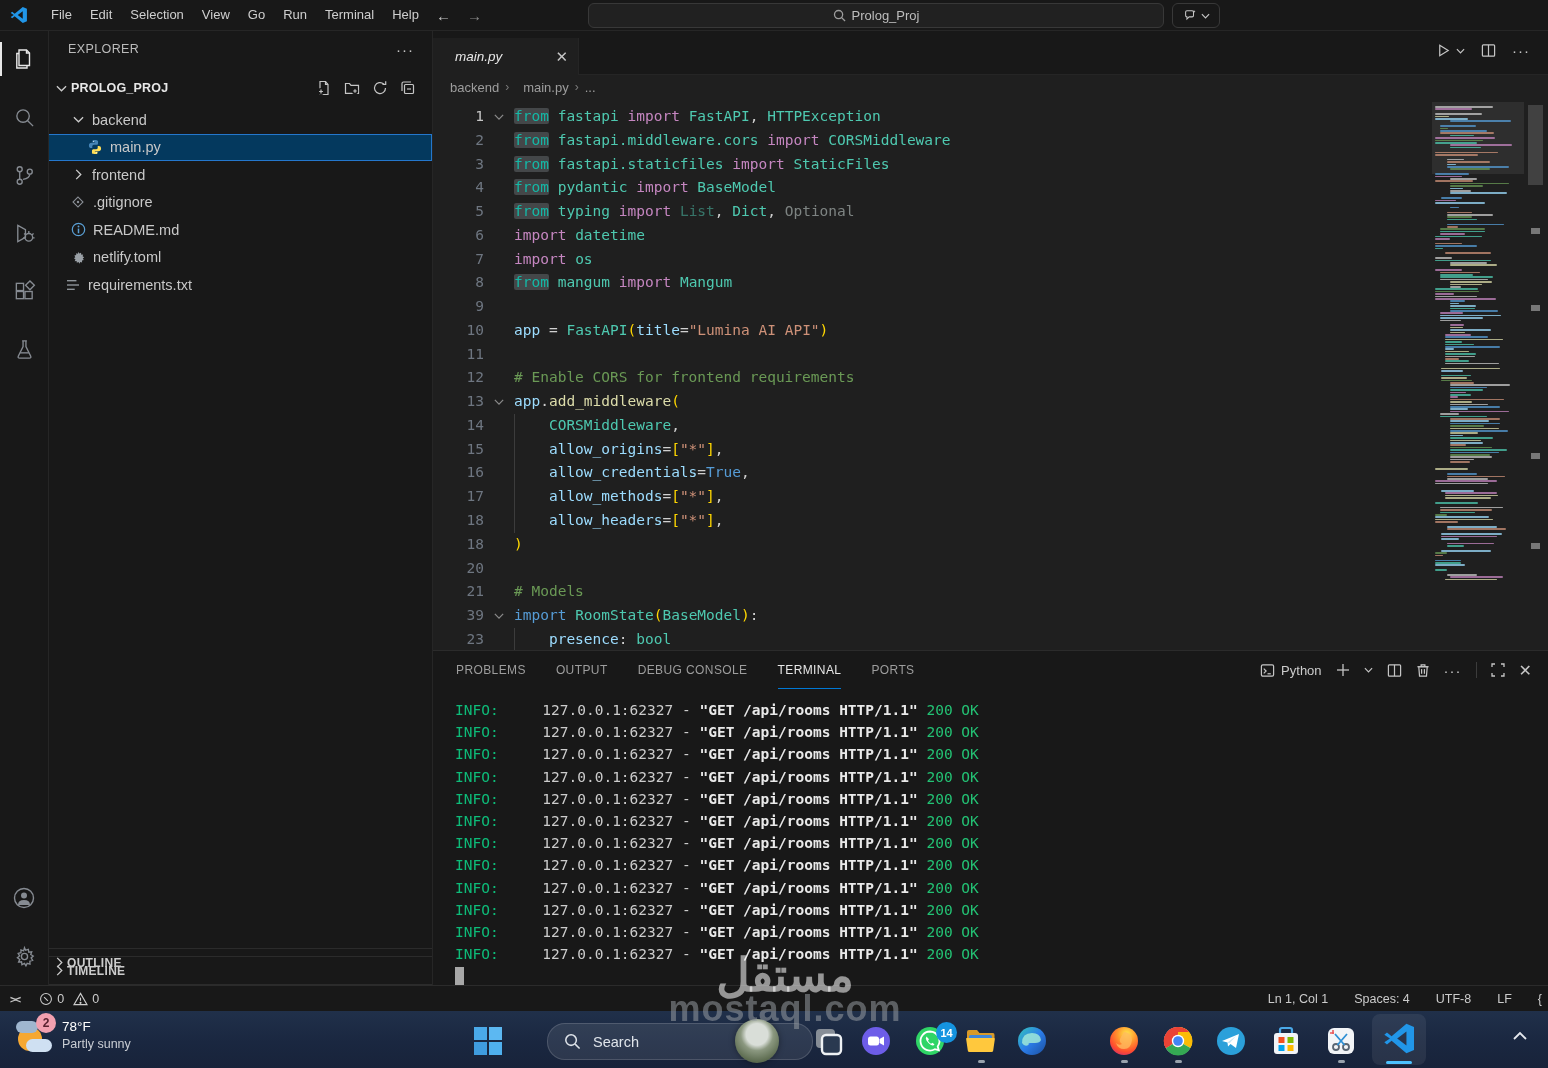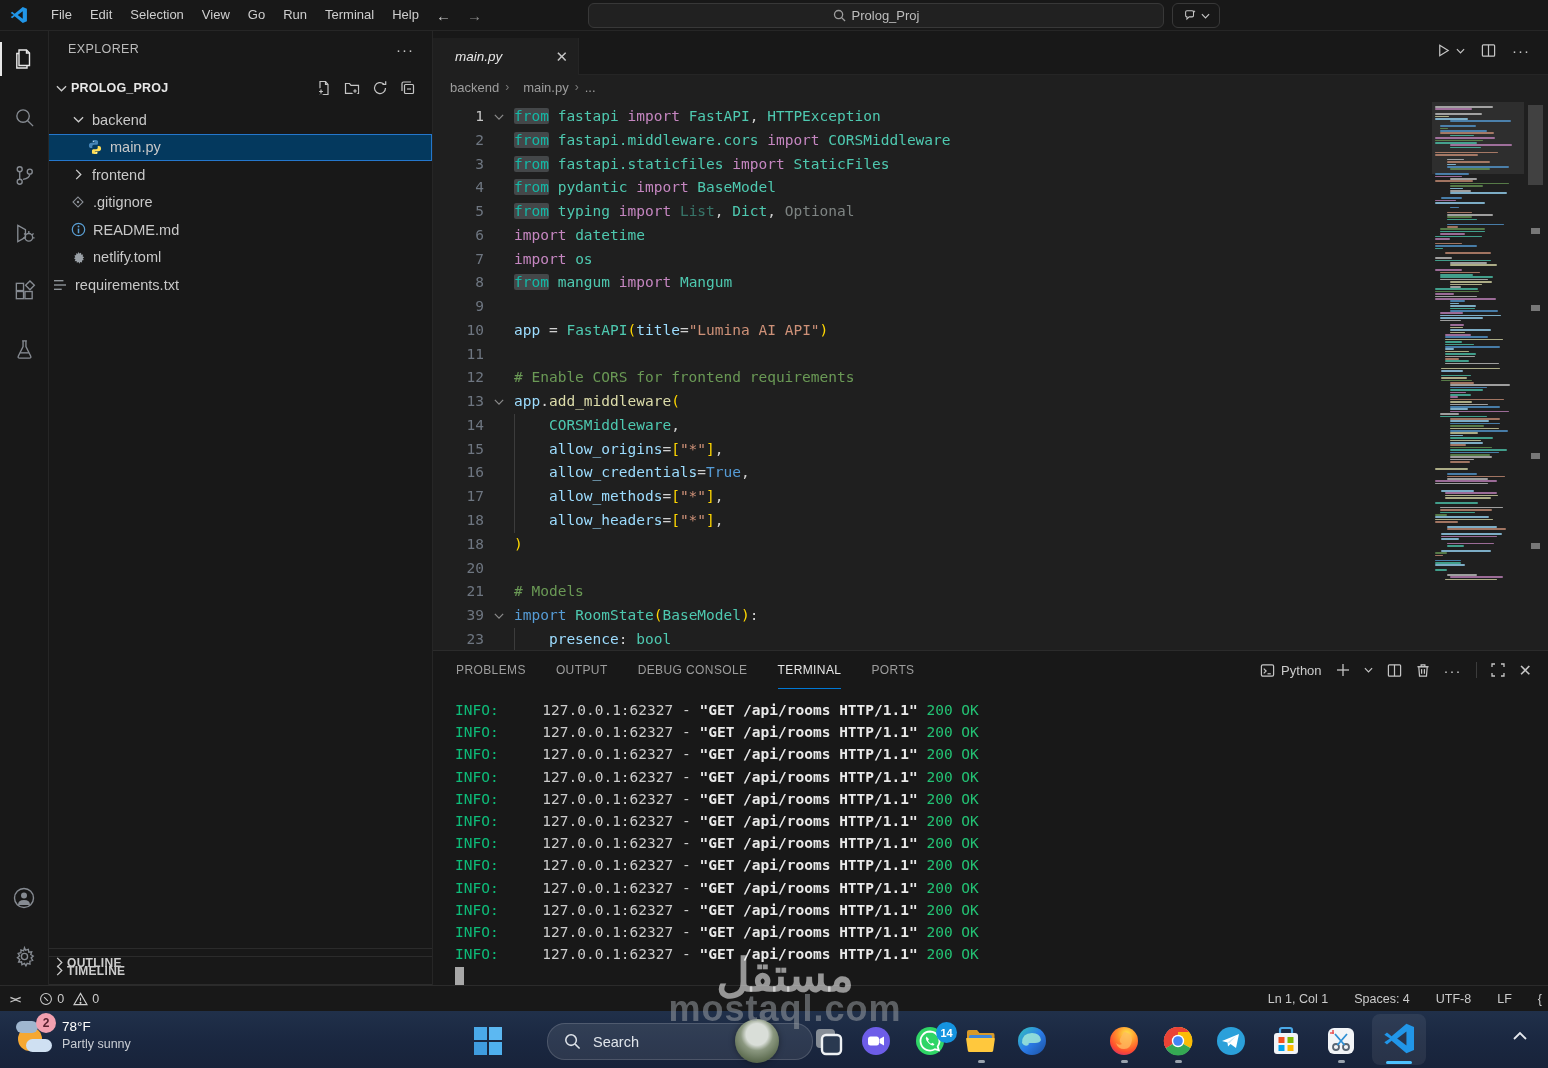--- a/index.html
+++ b/index.html
@@ -368,21 +368,21 @@
       </div>
       <div class="tree-row" style="padding-left: 22px;">
         <span class="ficon">
           <svg width="15" height="15" viewBox="0 0 24 24" fill="#9aa0a6">
             <circle cx="12" cy="12" r="3" fill="#181818"></circle>
             <path d="M12 2.8 l1.2 2.6 2.8-.9 .5 3 3-.4 -1 2.8 2.6 1.6 -2.2 2 1.6 2.6 -2.9 .8 .1 3 -2.9-.8 -1.3 2.7 -1.5-2.6 -2.7 1.3 -.4-3 -3 .3 1.2-2.8 -2.5-1.7 2.3-1.9 -1.5-2.6 2.9-.7 0-3 2.8 1 Z"></path>
           </svg>
         </span>
         <span class="tlabel">netlify.toml</span>
       </div>
-      <div class="tree-row" style="padding-left: 4px;">
+      <div class="tree-row" style="padding-left: 17px;">
         <span class="ficon">
           <svg width="14" height="12" viewBox="0 0 16 14" stroke="#9aa0a6" stroke-width="1.5">
             <line x1="1" y1="2" x2="12" y2="2"></line>
             <line x1="1" y1="7" x2="15" y2="7"></line>
             <line x1="1" y1="12" x2="10" y2="12"></line>
           </svg>
         </span>
         <span class="tlabel">requirements.txt</span>
       </div>
     </div>

